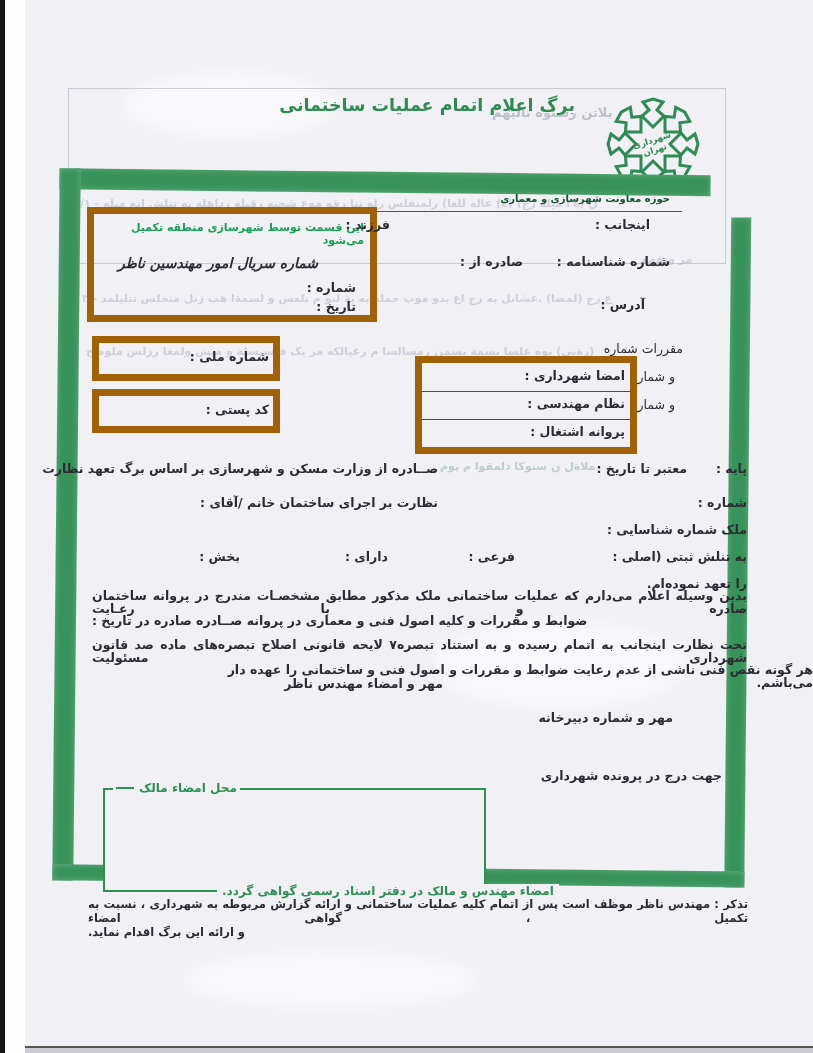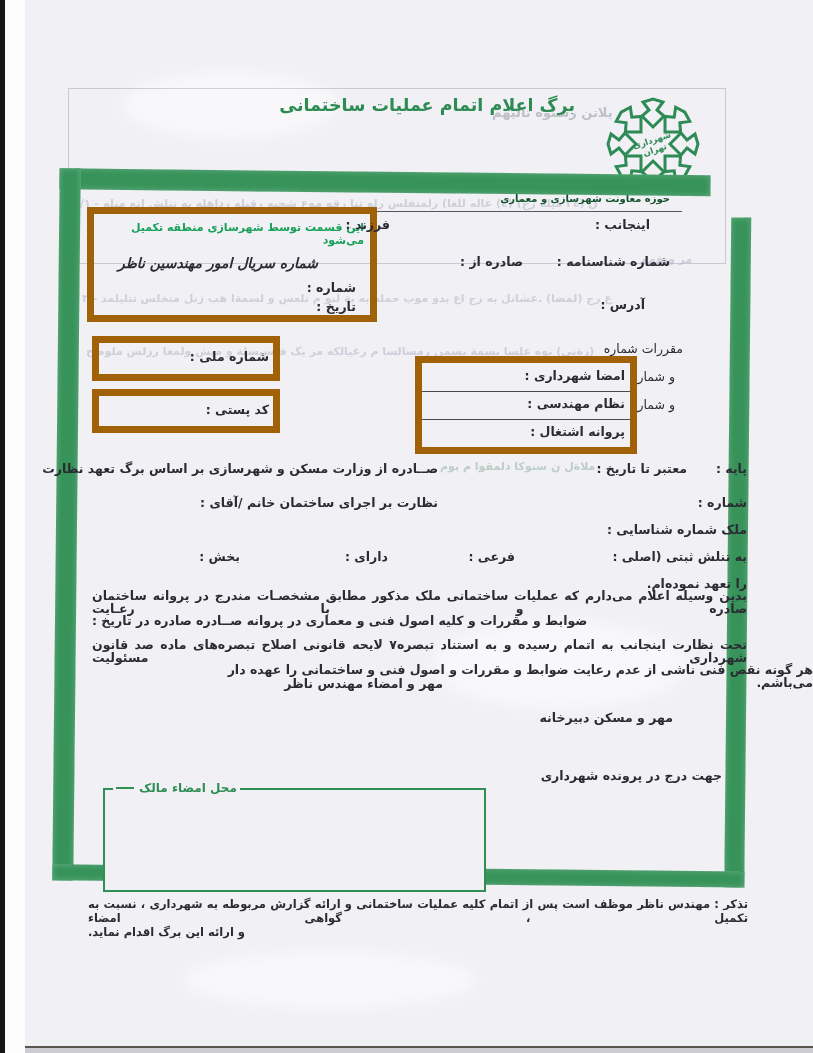--- a/index.html
+++ b/index.html
@@ -136,25 +136,26 @@
 <div class="abs rtl b ink label" style="right:425px;top:549px;">دارای :</div>
 <div class="abs rtl b ink label" style="right:573px;top:549px;">بخش :</div>
 
 <div class="abs rtl b ink label" style="right:66px;top:576px;">را تعهد نموده‌ام.</div>
 
 <div class="abs rtl b ink par just" style="left:92px;right:66px;top:590px;">بدین وسیله اعلام می‌دارم که عملیات ساختمانی ملک مذکور مطابق مشخصـات مندرج در پروانه ساختمان صادره و با رعـایت</div>
 <div class="abs rtl b ink par" style="left:92px;top:615px;">ضوابط و مقررات و کلیه اصول فنی و معماری در پروانه صــادره صادره در تاریخ :</div>
 <div class="abs rtl b ink par just" style="left:92px;right:66px;top:639px;">تحت نظارت اینجانب به اتمام رسیده و به استناد تبصره۷  لایحه قانونی اصلاح تبصره‌های ماده صد قانون شهرداری مسئولیت</div>
 <div class="abs rtl b ink par" style="left:180px;top:664px;">هر گونه نقص فنی ناشی از عدم رعایت ضوابط و مقررات و اصول فنی و ساختمانی را عهده دار می‌باشم.</div>
 
-<div class="abs rtl b ink label" style="right:140px;top:710px;">مهر و مسکن دبیرخانه</div>
+<div class="abs rtl b ink label" style="right:140px;top:710px;">مهر و شماره دبیرخانه</div>
 <div class="abs rtl b ink label" style="right:370px;top:676px;">مهر و امضاء مهندس ناظر</div>
 <div class="abs rtl b ink label" style="right:91px;top:768px;margin-left:24px;">جهت درج در پرونده شهرداری</div>
 
 <div class="abs sig-box" style="left:103px;top:788px;width:379px;height:100px;">
   <div class="abs legend" style="left:8px;top:-9px;">
     <span class="dash"></span>
     <span class="rtl b" style="font-size:12px;color:#2f8f55;white-space:nowrap;">محل امضاء مالک</span>
   </div>
+  <div class="abs rtl b" style="left:112px;bottom:-8px;font-size:12px;color:#2f8f55;background:#f0f0f5;padding:0 5px;white-space:nowrap;">امضاء مهندس و مالک در دفتر اسناد رسمی گواهی گردد.</div>
 </div>
 
 <div class="abs rtl b ink just" style="left:88px;right:65px;top:897px;font-size:11.5px;">تذکر : مهندس ناظر موظف است پس از اتمام کلیه عملیات ساختمانی و ارائه گزارش مربوطه به شهرداری ، نسبت به تکمیل ، گواهی امضاء</div>
 <div class="abs rtl b ink" style="left:88px;top:925px;font-size:11.5px;">و ارائه این برگ اقدام نماید.</div>
 
 </body></html>

